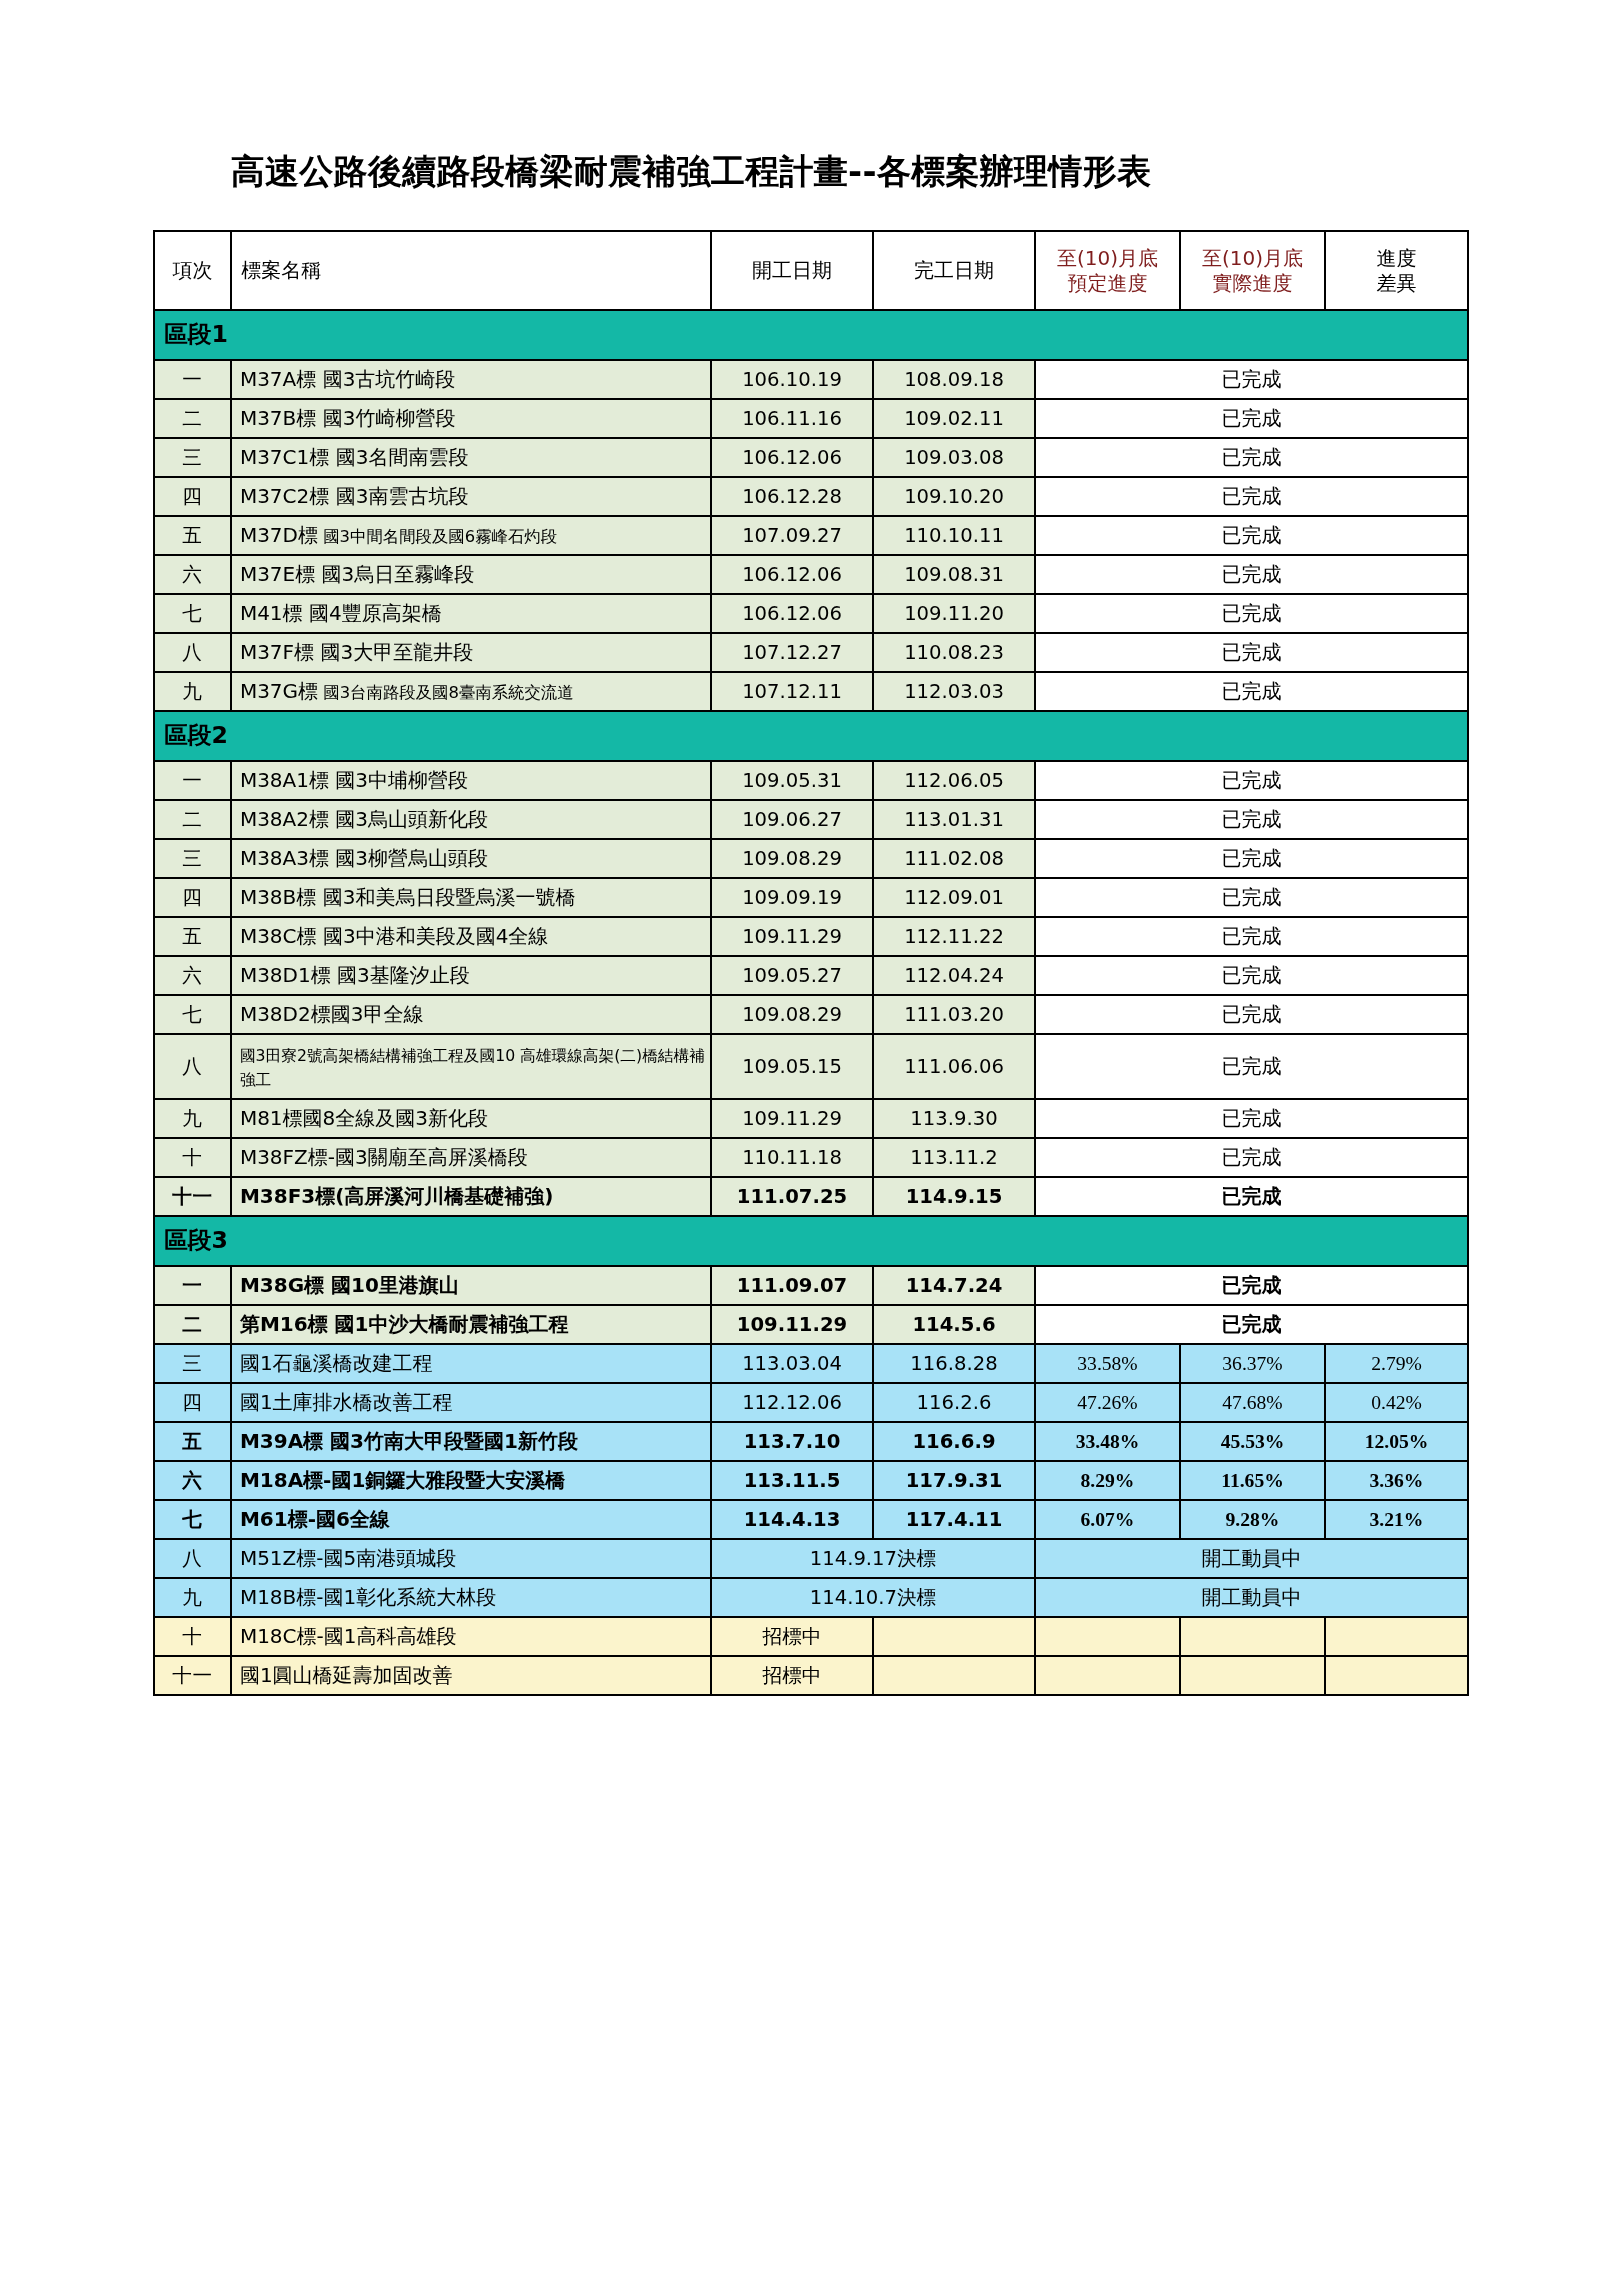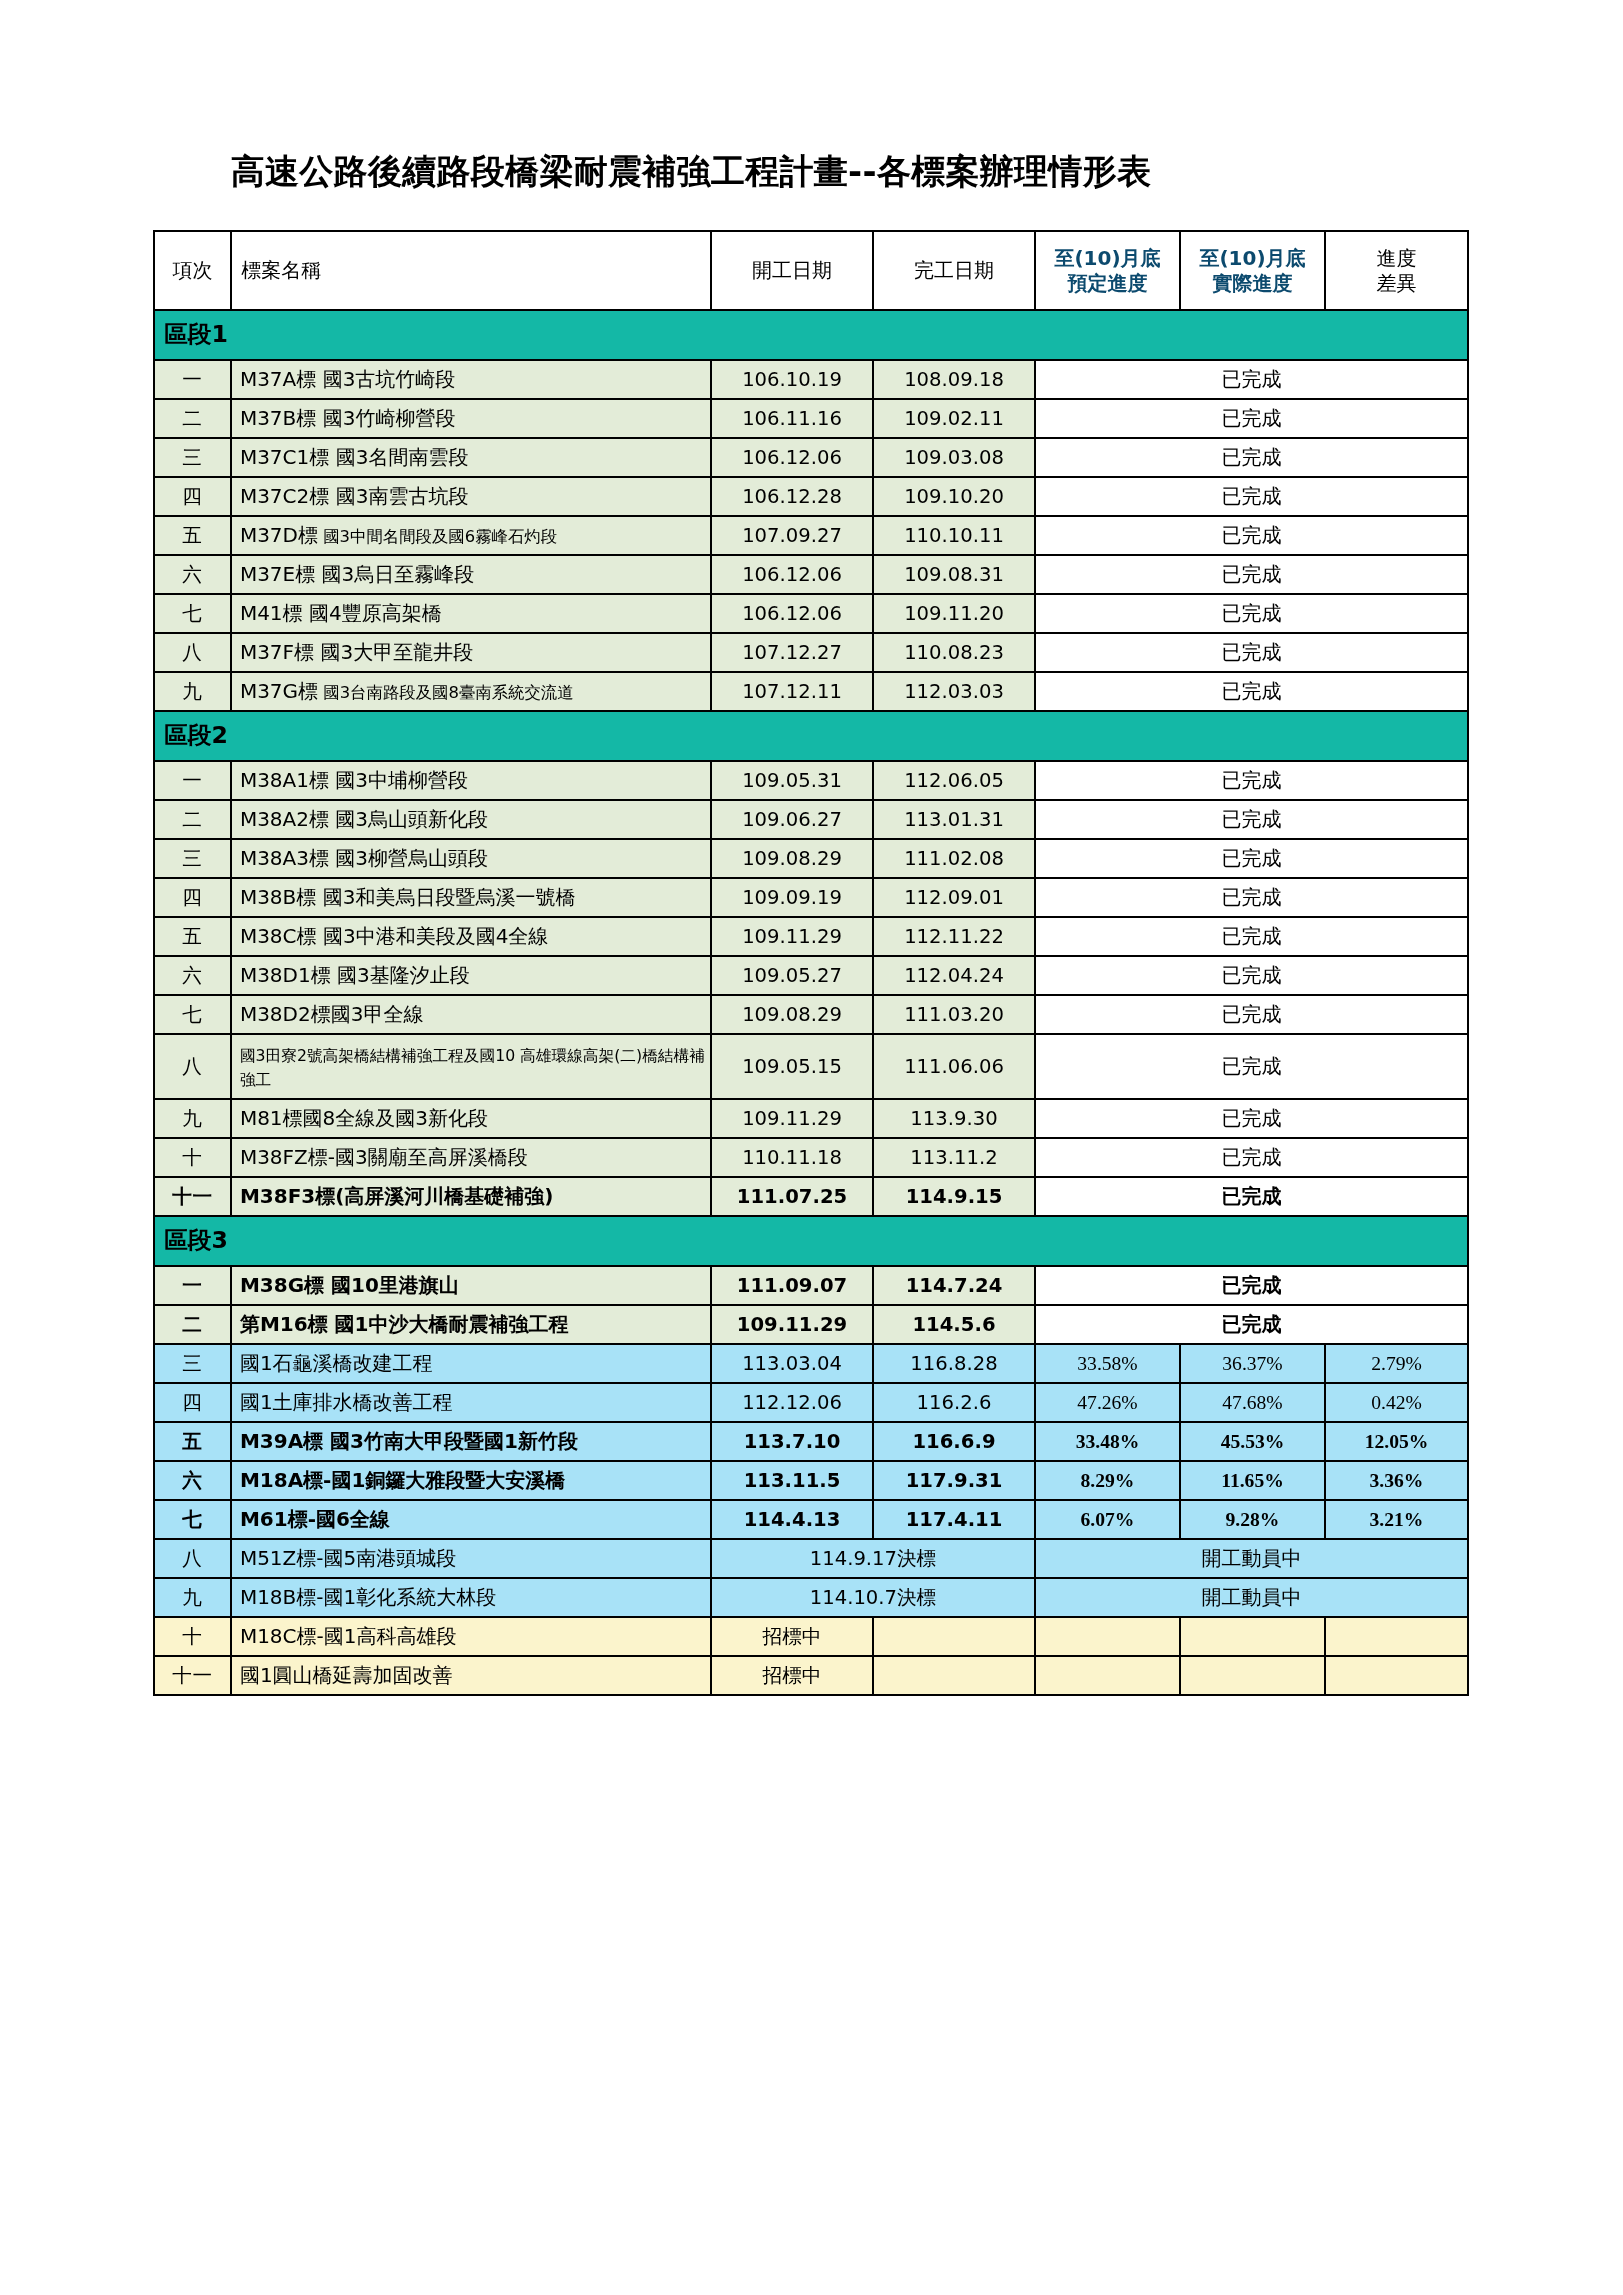--- a/index.html
+++ b/index.html
@@ -68,22 +68,22 @@
     font-size: 20px;
     font-weight: normal;
     background: #ffffff;
   }
   tr.head td.name-h {
     text-align: left;
     padding-left: 9.2px;
     margin-top: 35px;
   }
   tr.head td.red-h {
-    color: #0c4a6e;
-    font-weight: bold;
+    color: #7f1d1d;
+    font-weight: normal;
     line-height: 1.25;
   }
   tr.head td.plain-h {
     line-height: 1.25;
     margin-top: 22px;
   }
 
   
   tr.section td {
     background: #14b8a6;

